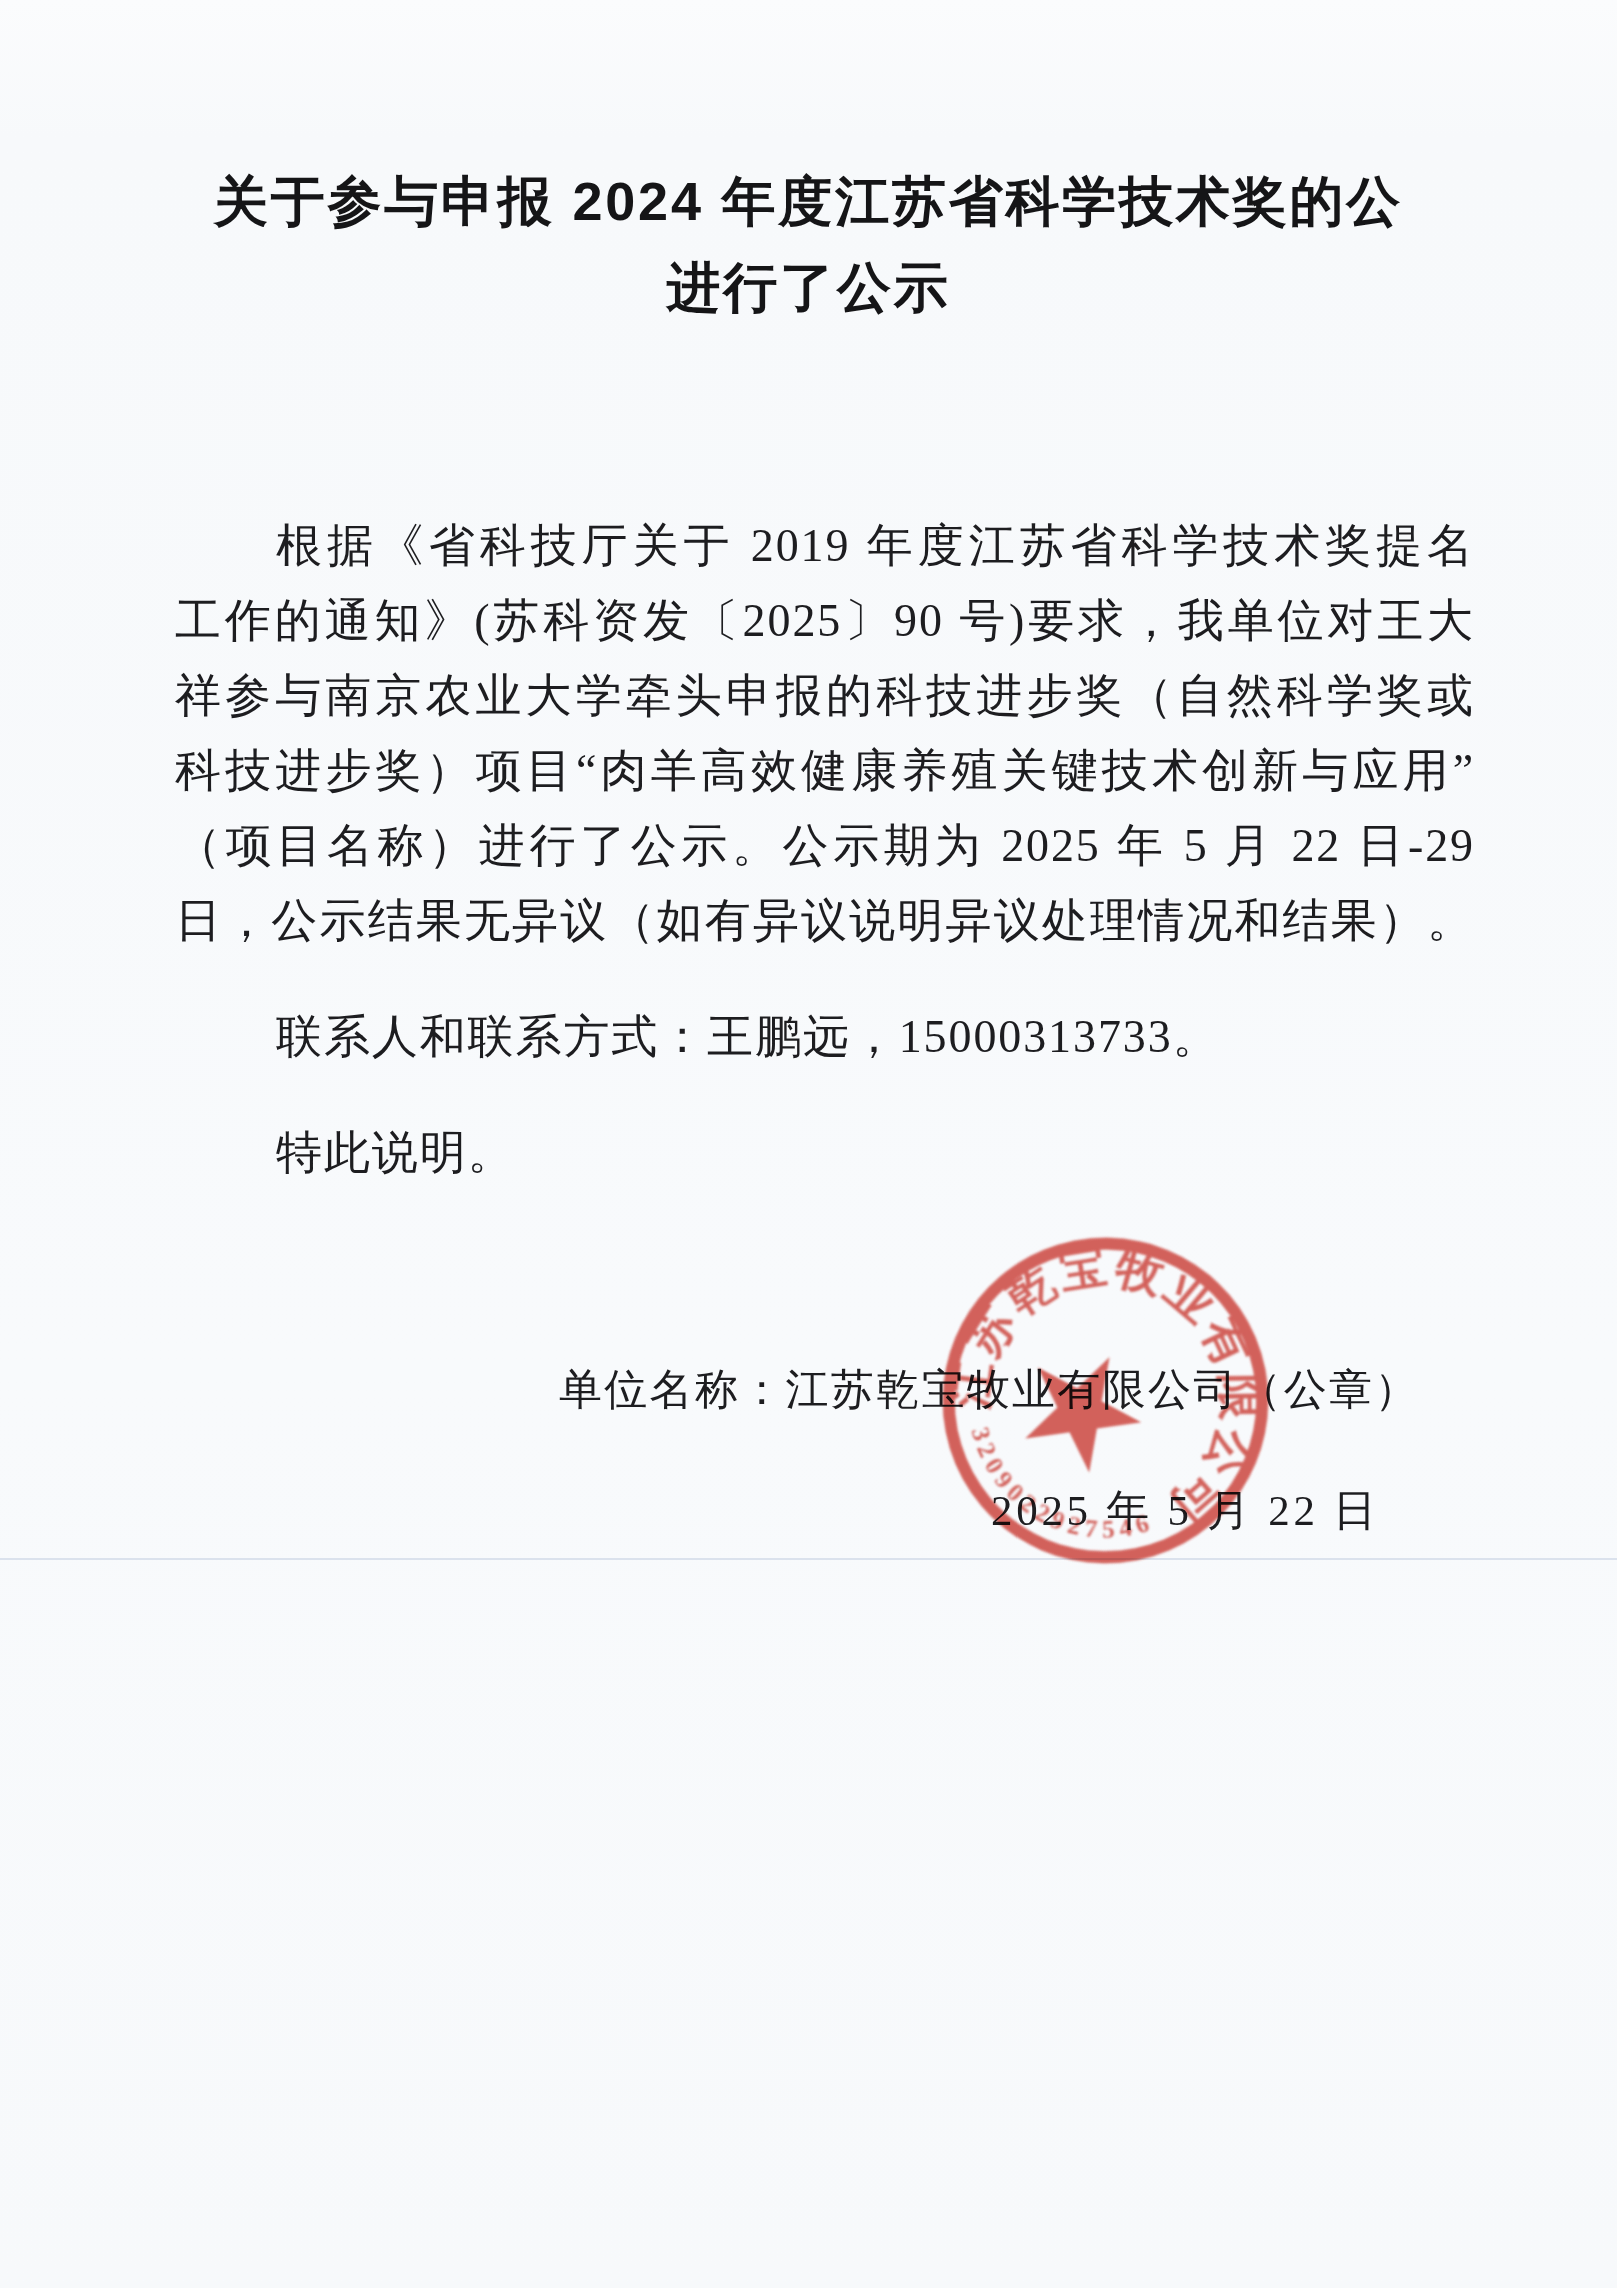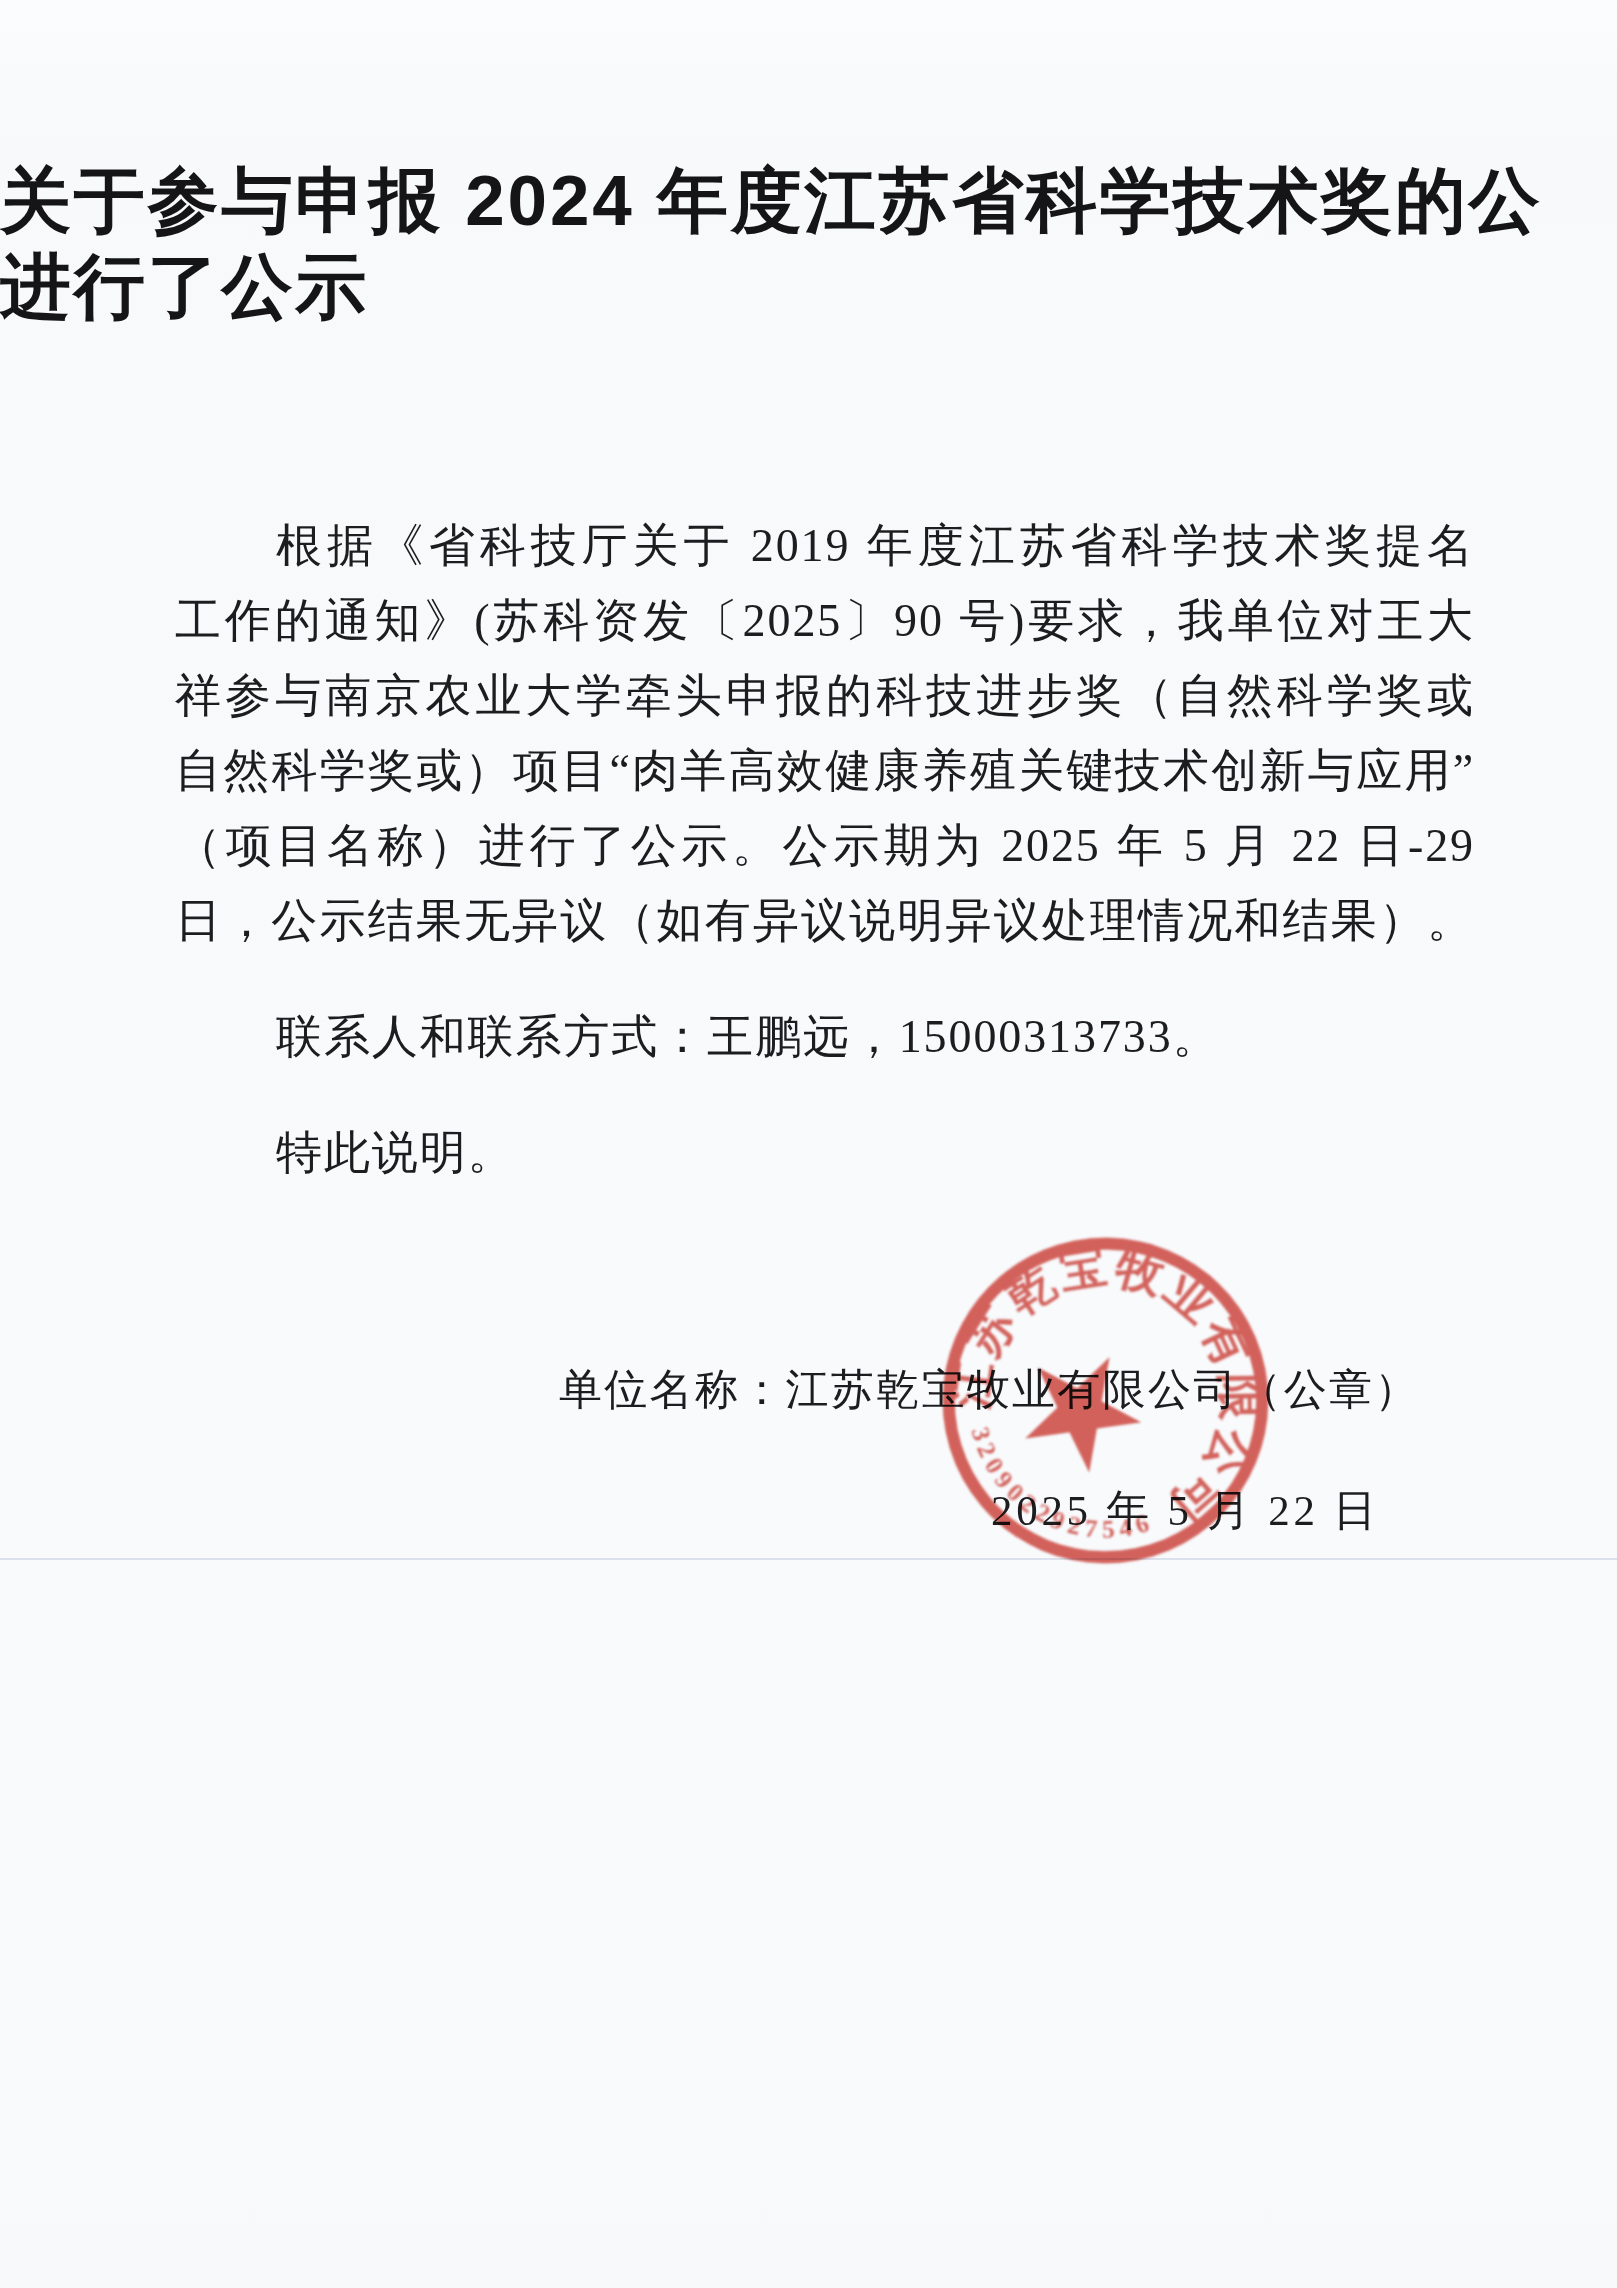--- a/index.html
+++ b/index.html
@@ -6,23 +6,24 @@
   .page{
     position:relative;
     width:1617px;height:2289px;
     background:linear-gradient(180deg,#fbfcfd 0%,#f7f9fb 6%,#f8fafc 60%,#f7f9fb 100%);
     overflow:hidden;
     font-family:"Liberation Serif","DejaVu Serif",serif;
     color:#1d1d20;
   }
   .title{
     position:absolute;top:158px;left:0;width:100%;
+    text-align:center;
     font-family:"Liberation Sans","DejaVu Sans",sans-serif;
     font-weight:900;
-    font-size:71px;line-height:86px;
+    font-size:54px;line-height:86px;
     letter-spacing:2.8px;
     color:#151517;
   }
   .body-block{
     position:absolute;top:508px;left:175px;width:1300px;
   }
   .body-line{
     height:75px;line-height:75px;
     font-size:46px;letter-spacing:1.9px;
     text-align:justify;text-align-last:justify;
@@ -73,21 +74,21 @@
 
   <div class="title">
     <div>关于参与申报 2024 年度江苏省科学技术奖的公</div>
     <div>进行了公示</div>
   </div>
 
   <div class="body-block">
     <div class="body-line indent">根据《省科技厅关于 2019 年度江苏省科学技术奖提名</div>
     <div class="body-line">工作的通知》(苏科资发〔2025〕90 号)要求，我单位对王大</div>
     <div class="body-line">祥参与南京农业大学牵头申报的科技进步奖（自然科学奖或</div>
-    <div class="body-line">自然科学奖或）项目“肉羊高效健康养殖关键技术创新与应用”</div>
+    <div class="body-line">科技进步奖）项目“肉羊高效健康养殖关键技术创新与应用”</div>
     <div class="body-line">（项目名称）进行了公示。公示期为 2025 年 5 月 22 日-29</div>
     <div class="body-line">日，公示结果无异议（如有异议说明异议处理情况和结果）。</div>
   </div>
 
   <div class="single-line contact">联系人和联系方式：王鹏远，15000313733。</div>
 
   <div class="single-line closing">特此说明。</div>
 
   <div class="unit-line">单位名称：江苏乾宝牧业有限公司（公章）</div>
 

